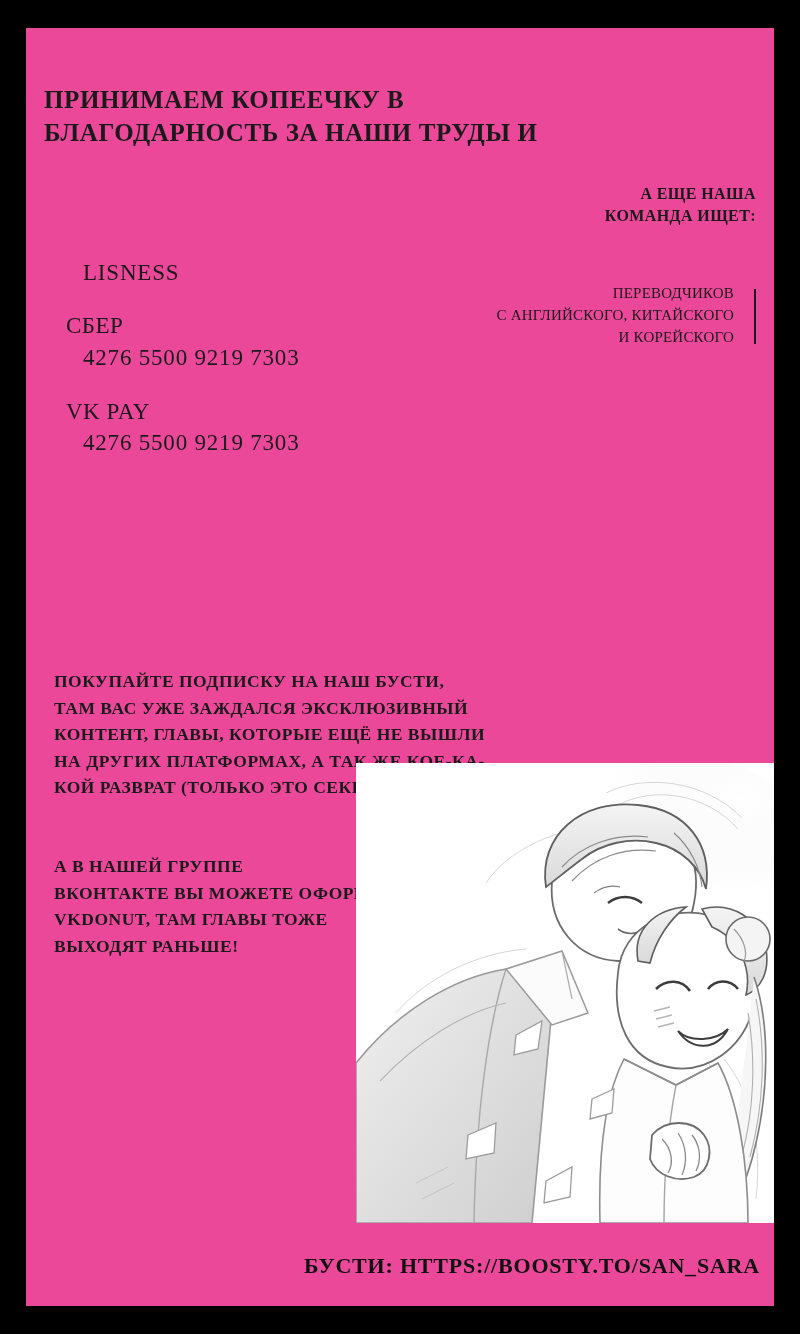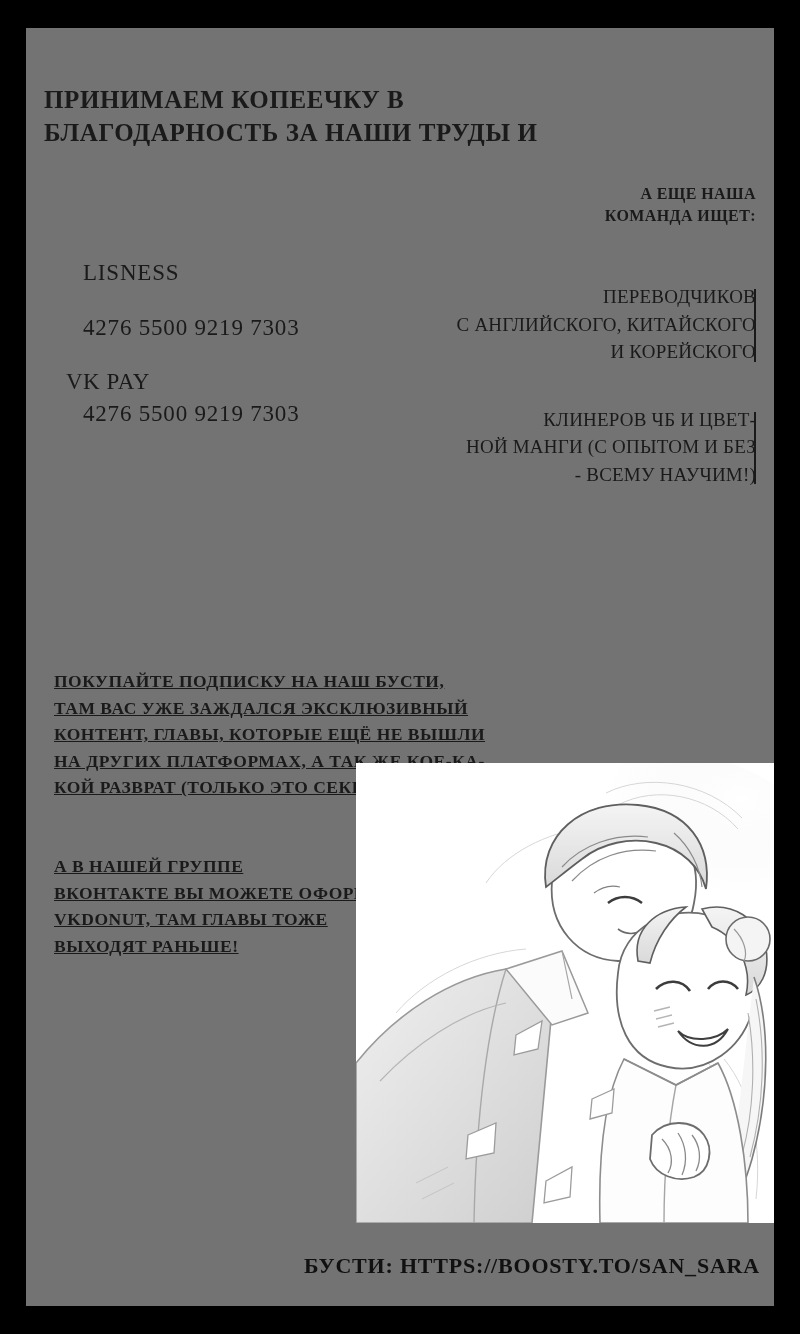--- a/index.html
+++ b/index.html
@@ -12,21 +12,21 @@
     height: 1334px;
     overflow: hidden;
     font-family: "Liberation Serif", serif;
   }
   .page {
     position: absolute;
     left: 26px;
     top: 28px;
     width: 748px;
     height: 1278px;
-    background: #737373;
+    background: #ec4899;
     overflow: hidden;
   }
 
   
   .headline {
     position: absolute;
     left: 18px;
     top: 55px;
     width: 520px;
     font-family: "Liberation Serif", serif;
@@ -59,23 +59,24 @@
   
   .seek-list {
     position: absolute;
     right: 18px;
     top: 255px;
     width: 350px;
   }
   .seek-item {
     position: relative;
     text-align: right;
+    padding-right: 22px;
     margin-bottom: 40px;
     font-family: "Liberation Serif", serif;
-    font-size: 19px;
+    font-size: 15px;
     line-height: 1.45;
     letter-spacing: 0.2px;
     color: #1a1a1a;
     text-transform: uppercase;
   }
   .seek-item .bar {
     position: absolute;
     right: 0;
     top: 6px;
     bottom: 4px;
@@ -114,21 +115,21 @@
   .para {
     position: absolute;
     font-family: "Liberation Serif", serif;
     font-weight: bold;
     font-size: 17.5px;
     line-height: 1.52;
     letter-spacing: 0.5px;
     color: #1a1a1a;
     text-transform: uppercase;
   }
-  .para div { white-space: nowrap; text-decoration: underline; }
+  .para div { white-space: nowrap; }
   #boosty-para { left: 28px; top: 640px; width: 440px; }
   #vk-para { left: 28px; top: 825px; width: 400px; }
 
   
   .footer {
     position: absolute;
     right: 14px;
     bottom: 24px;
     text-align: right;
     font-family: "Liberation Serif", serif;
@@ -169,38 +170,33 @@
 
   <div class="seek-list">
 
     <div class="seek-item">
       <span class="bar"></span>
       <span class="line">Переводчиков</span>
       <span class="line">с английского, китайского</span>
       <span class="line">и корейского</span>
     </div>
 
-    <div class="seek-item">
-      <span class="bar"></span>
-      <span class="line">Клинеров ЧБ и цвет-</span>
-      <span class="line">ной манги (с опытом и без</span>
-      <span class="line">- всему научим!)</span>
-    </div>
 
 
   </div>
 
   <div class="pay-block">
 
     <div class="pay-group">
       <div class="pay-value">LISNESS</div>
     </div>
 
 
     <div class="pay-group">
+      <div class="pay-label">Сбер</div>
       <div class="pay-value">4276 5500 9219 7303</div>
     </div>
 
     <div class="pay-group">
       <div class="pay-label">VK Pay</div>
       <div class="pay-value">4276 5500 9219 7303</div>
     </div>
 
   </div>
 

